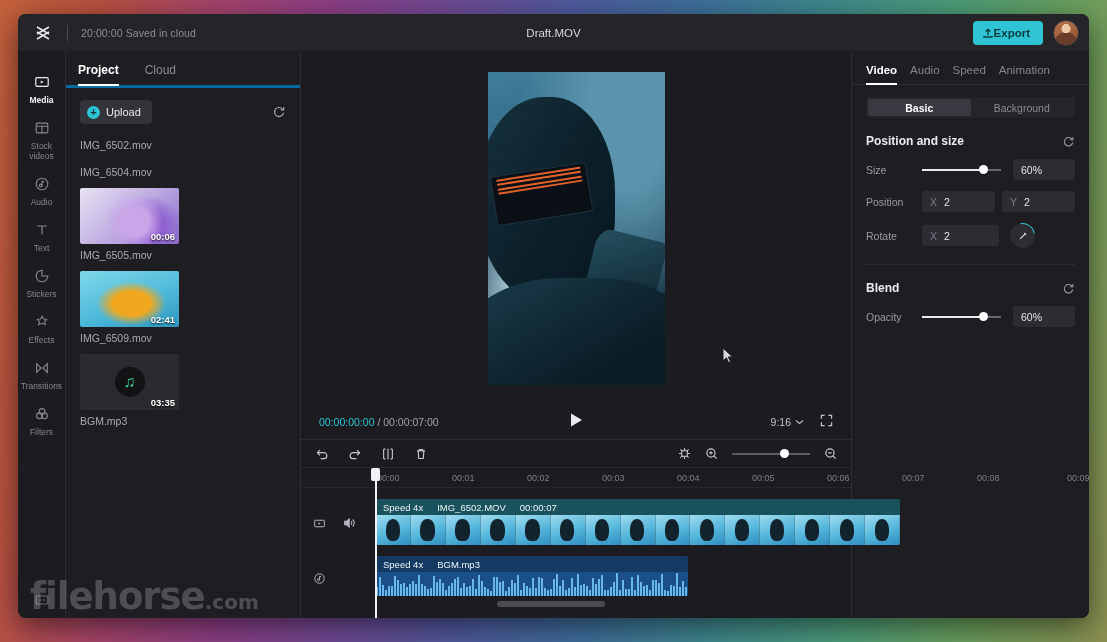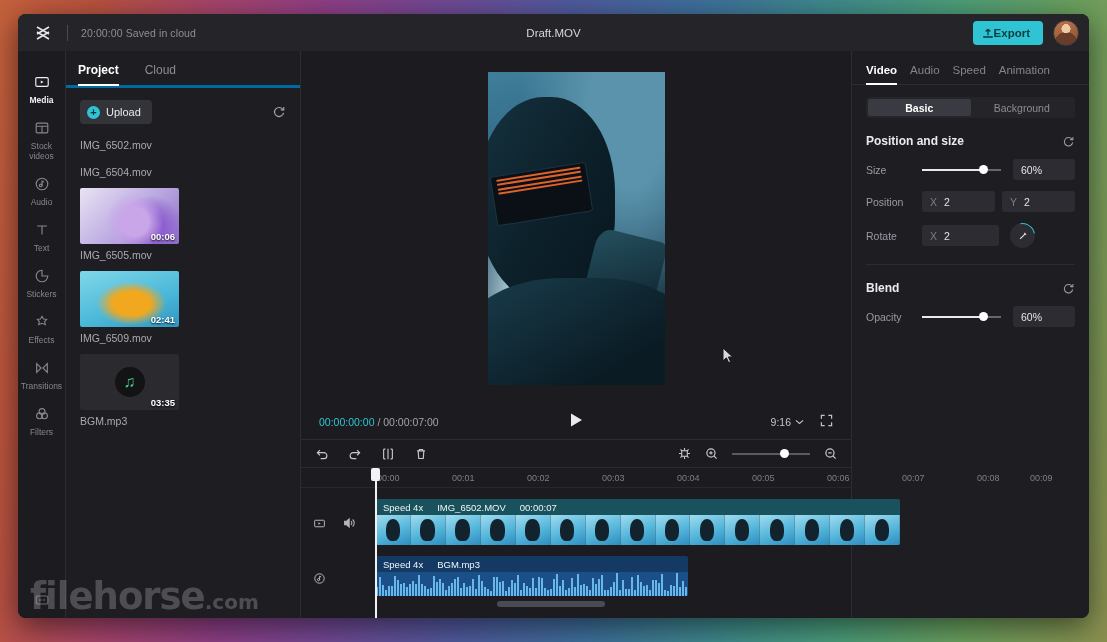--- a/index.html
+++ b/index.html
@@ -532,21 +532,21 @@
         <div class="tl-ruler">
           <div class="tick" style="left:76px">00:00</div>
           <div class="tick" style="left:151px">00:01</div>
           <div class="tick" style="left:226px">00:02</div>
           <div class="tick" style="left:301px">00:03</div>
           <div class="tick" style="left:376px">00:04</div>
           <div class="tick" style="left:451px">00:05</div>
           <div class="tick" style="left:526px">00:06</div>
           <div class="tick" style="left:601px">00:07</div>
           <div class="tick" style="left:676px">00:08</div>
-          <div class="tick" style="left:729px">00:09</div>
+          <div class="tick" style="left:766px">00:09</div>
           <div class="playhead" style="left:74px; bottom:-1px;">
             <div class="playhead-cap"></div>
           </div>
         </div>
 
         <div class="tl-tracks">
 
           <div class="track-head" style="top:28px">
             <span>
               <svg width="13" height="13" viewBox="0 0 16 16" fill="none" stroke="currentColor" stroke-width="1.2">

